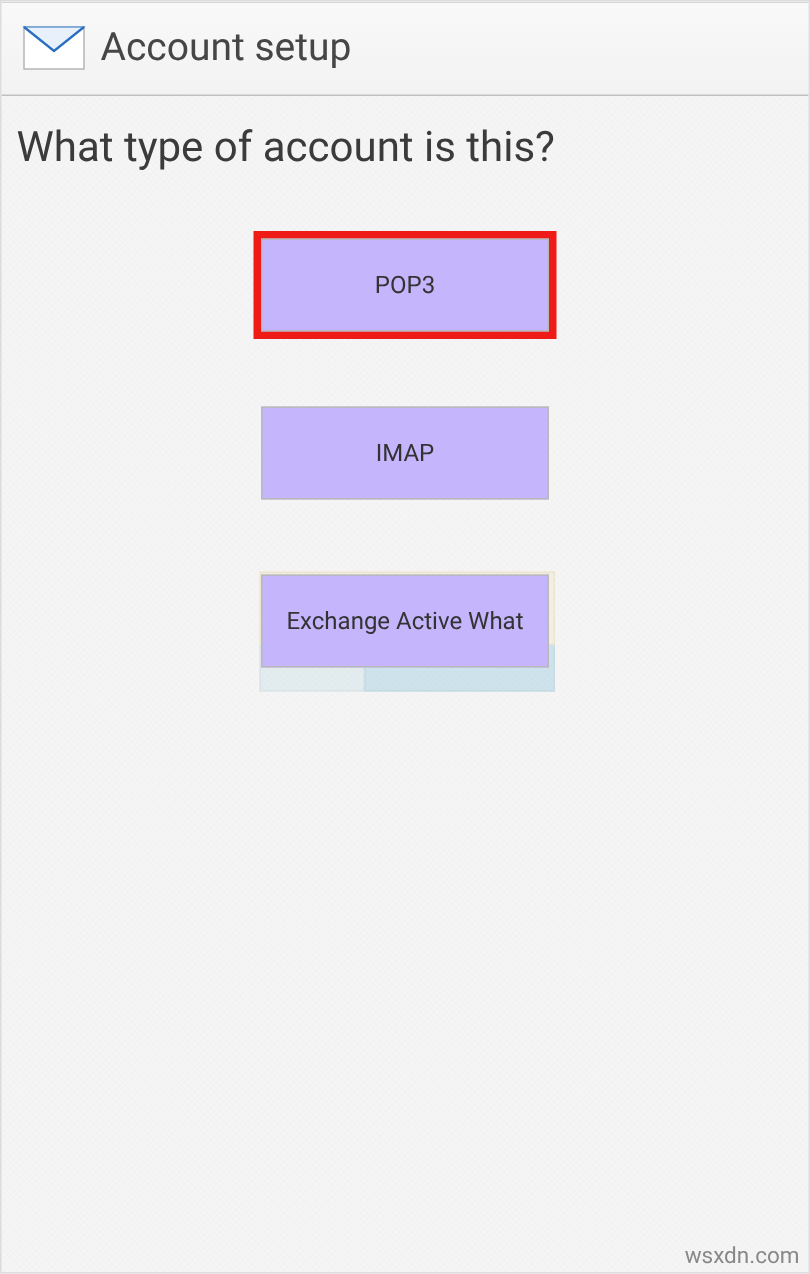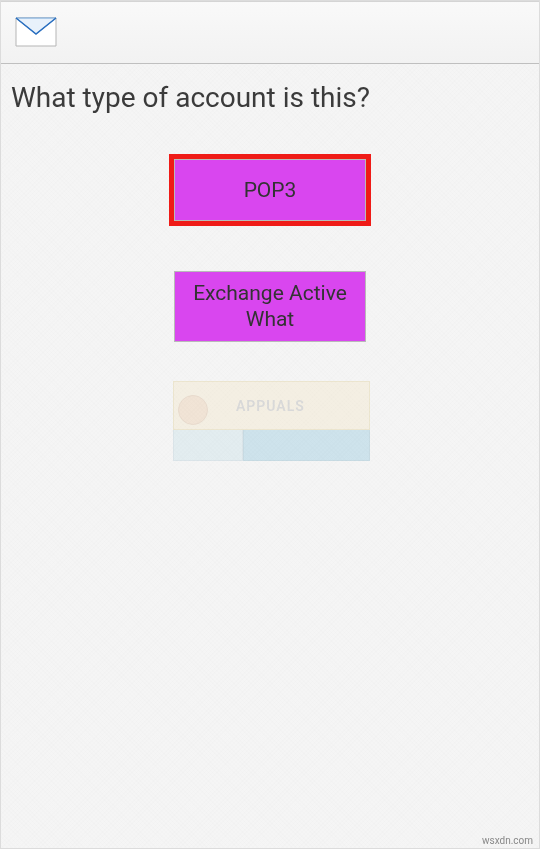--- a/index.html
+++ b/index.html
@@ -39,23 +39,23 @@
       margin-top: 45px;
       display: flex;
       flex-direction: column;
       align-items: center;
       gap: 50px;
       position: relative;
     }
     .btn {
       width: 192px;
       min-height: 62px;
-      background: #d946ef;
+      background: #c4b5fd;
       border: 1px solid #b9b9b9;
-      font-size: 21px;
+      font-size: 16px;
       color: #333;
       font-family: inherit;
       cursor: pointer;
       line-height: 1.25;
       padding: 8px 6px;
       display: flex;
       align-items: center;
       justify-content: center;
       text-align: center;
     }
@@ -98,50 +98,54 @@
       display: flex;
       height: 31px;
     }
     .wm-b1 { flex: 0 0 70px; background: #b6d9e4; border: 1px solid #9abccb; border-top: none; }
     .wm-b2 { flex: 1; background: #6bb6d6; border: 1px solid #5399b6; border-top: none; }
     .button-wrap { position: relative; z-index: 1; }
     .credit {
       position: absolute;
       bottom: 2px;
       right: 6px;
-      font-size: 10px;
+      font-size: 15px;
       color: #888;
     }
   </style>
 </head>
 <body>
 
 <div class="header">
   <svg class="mail-icon" viewBox="0 0 42 30">
     <path d="M1 1 L41 1 L41 29 L1 29 Z" fill="#ffffff" stroke="#b5b5b5" stroke-width="1"></path>
     <path d="M1 1 L21 17 L41 1 Z" fill="#e8f1fb" stroke="#6a9fd4" stroke-width="1"></path>
     <path d="M1 1 L21 17 L41 1" fill="none" stroke="#2a6fc0" stroke-width="1.5"></path>
   </svg>
+  <div class="header-title">Account setup</div>
 </div>
 
 <div class="prompt">What type of account is this?</div>
 
 <div class="watermark">
   <div class="wm-top">
     <div class="wm-face"></div>
     <div class="wm-text">APPUALS</div>
   </div>
   <div class="wm-bottom">
     <div class="wm-b1"></div>
     <div class="wm-b2"></div>
   </div>
 </div>
 
 <div class="button-stack">
   <div class="button-wrap">
     <button class="btn highlight">POP3</button>
   </div>
   <div class="button-wrap">
+    <button class="btn">IMAP</button>
+  </div>
+  <div class="button-wrap">
     <button class="btn">Exchange Active What</button>
   </div>
 </div>
 
 <div class="credit">wsxdn.com</div>
 
 </body></html>

